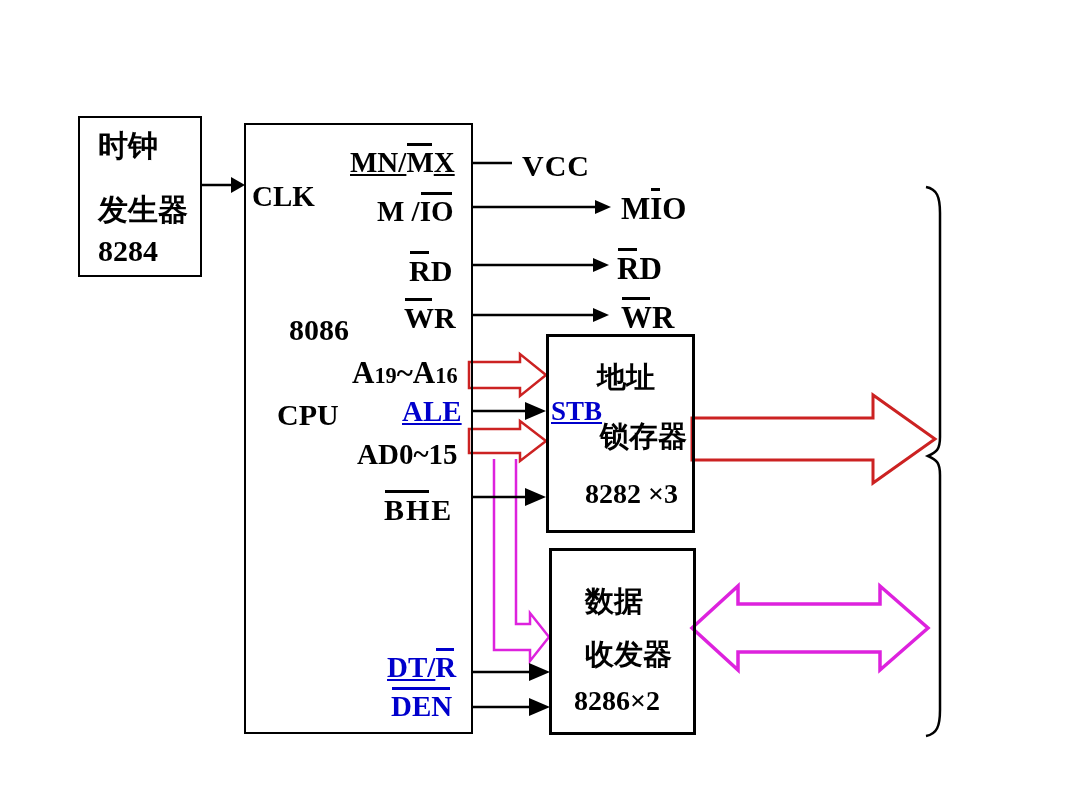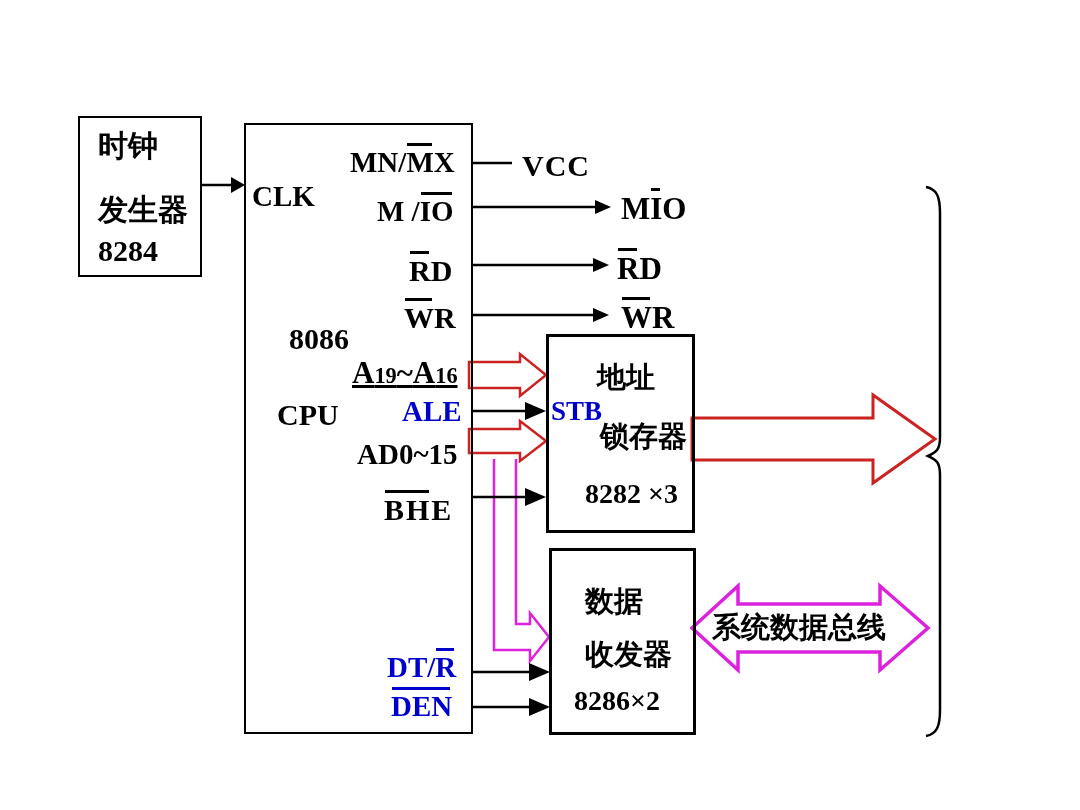--- a/index.html
+++ b/index.html
@@ -6,21 +6,21 @@
     --blue:#0000cc; --red:#cc2222; --magenta:#dd22dd; --black:#000000;
   }
   html,body{margin:0;padding:0;background:#fff;}
   #stage{
     position:relative; width:1080px; height:810px; background:#ffffff;
     font-family:"Liberation Serif","DejaVu Serif",serif; overflow:hidden;padding-left:32px;
   }
   .box{position:absolute; border:2px solid var(--black); background:transparent;}
   .box.thick{border-width:3px;}
   .lbl{position:absolute; font-weight:bold; color:var(--black); white-space:nowrap; line-height:1;}
-  .blue{color:var(--blue);}
+  .blue{color:var(--blue);text-decoration:underline;}
   .ov{position:relative; display:inline-block;}
   .ov::after{content:""; position:absolute; left:1px; right:2px; top:-5px; height:3px; background:currentColor;}
   .sm{font-size:0.72em;}
   svg{position:absolute; left:0; top:0;}
   .wire{stroke:var(--black); stroke-width:2.5; fill:none;}
   .head{fill:var(--black); stroke:none;}
   .red-hollow{stroke:var(--red); stroke-width:2.5; fill:none;}
   .red-big{stroke:var(--red); stroke-width:3; fill:none;}
   .mag{stroke:var(--magenta); stroke-width:2.5; fill:none;}
   .mag-big{stroke:var(--magenta); stroke-width:3.5; fill:none;}
@@ -75,39 +75,39 @@
   <div class="box" style="left:244px;top:123px;width:225px;height:607px;"></div>
   <div class="box thick" style="left:546px;top:334px;width:143px;height:193px;"></div>
   <div class="box thick" style="left:549px;top:548px;width:141px;height:181px;"></div>
 
   <div class="lbl" style="left:98px;top:131px;font-size:30px;">时钟</div>
   <div class="lbl" style="left:98px;top:195px;font-size:30px;">发生器</div>
   <div class="lbl" style="left:98px;top:236px;font-size:30px;">8284</div>
 
   <div class="lbl" style="left:252px;top:182px;font-size:29px;">CLK</div>
 
-  <div class="lbl" style="left:350px;top:148px;font-size:29px;">
+  <div class="lbl" style="left:350px;top:148px;font-size:29px;text-decoration:underline;">
     <span>MN/</span><span class="ov">M</span><span>X</span>
   </div>
 
   <div class="lbl" style="left:377px;top:197px;font-size:29px;text-align:right;">
     <span>M /</span><span class="ov">IO</span><span></span>
   </div>
 
   <div class="lbl" style="left:409px;top:256px;font-size:30px;">
     <span class="ov">R</span><span>D</span>
   </div>
 
   <div class="lbl" style="left:404px;top:303px;font-size:30px;">
     <span class="ov">W</span><span>R</span>
   </div>
 
-  <div class="lbl" style="left:289px;top:315px;font-size:30px;margin-top:9px;">8086</div>
+  <div class="lbl" style="left:289px;top:315px;font-size:30px;">8086</div>
 
-  <div class="lbl" style="left:352px;top:357px;font-size:31px;text-decoration:underline;">
+  <div class="lbl" style="left:352px;top:357px;font-size:31px;">
     <span>A</span><span class="sm">19</span><span>~</span><span>A</span><span class="sm">16</span>
   </div>
 
   <div class="lbl" style="left:277px;top:400px;font-size:30px;">CPU</div>
 
   <div class="lbl blue" style="left:402px;top:397px;font-size:29px;">ALE</div>
 
   <div class="lbl" style="left:357px;top:440px;font-size:29px;">AD0~15</div>
 
   <div class="lbl" style="left:384px;top:495px;font-size:30px;letter-spacing:2px;">
@@ -138,16 +138,15 @@
 
   <div class="lbl" style="left:597px;top:363px;font-size:29px;">地址</div>
   <div class="lbl blue" style="left:551px;top:398px;font-size:27px;">STB</div>
   <div class="lbl" style="left:600px;top:422px;font-size:29px;">锁存器</div>
   <div class="lbl" style="left:585px;top:480px;font-size:28px;">8282 ×3</div>
 
   <div class="lbl" style="left:585px;top:587px;font-size:29px;">数据</div>
   <div class="lbl" style="left:585px;top:640px;font-size:29px;">收发器</div>
   <div class="lbl" style="left:574px;top:687px;font-size:28px;">8286×2</div>
 
-  <div class="lbl" style="left:712px;top:613px;font-size:29px;">系统数据总线</div>
 
 
 </div>
 
 </body></html>

